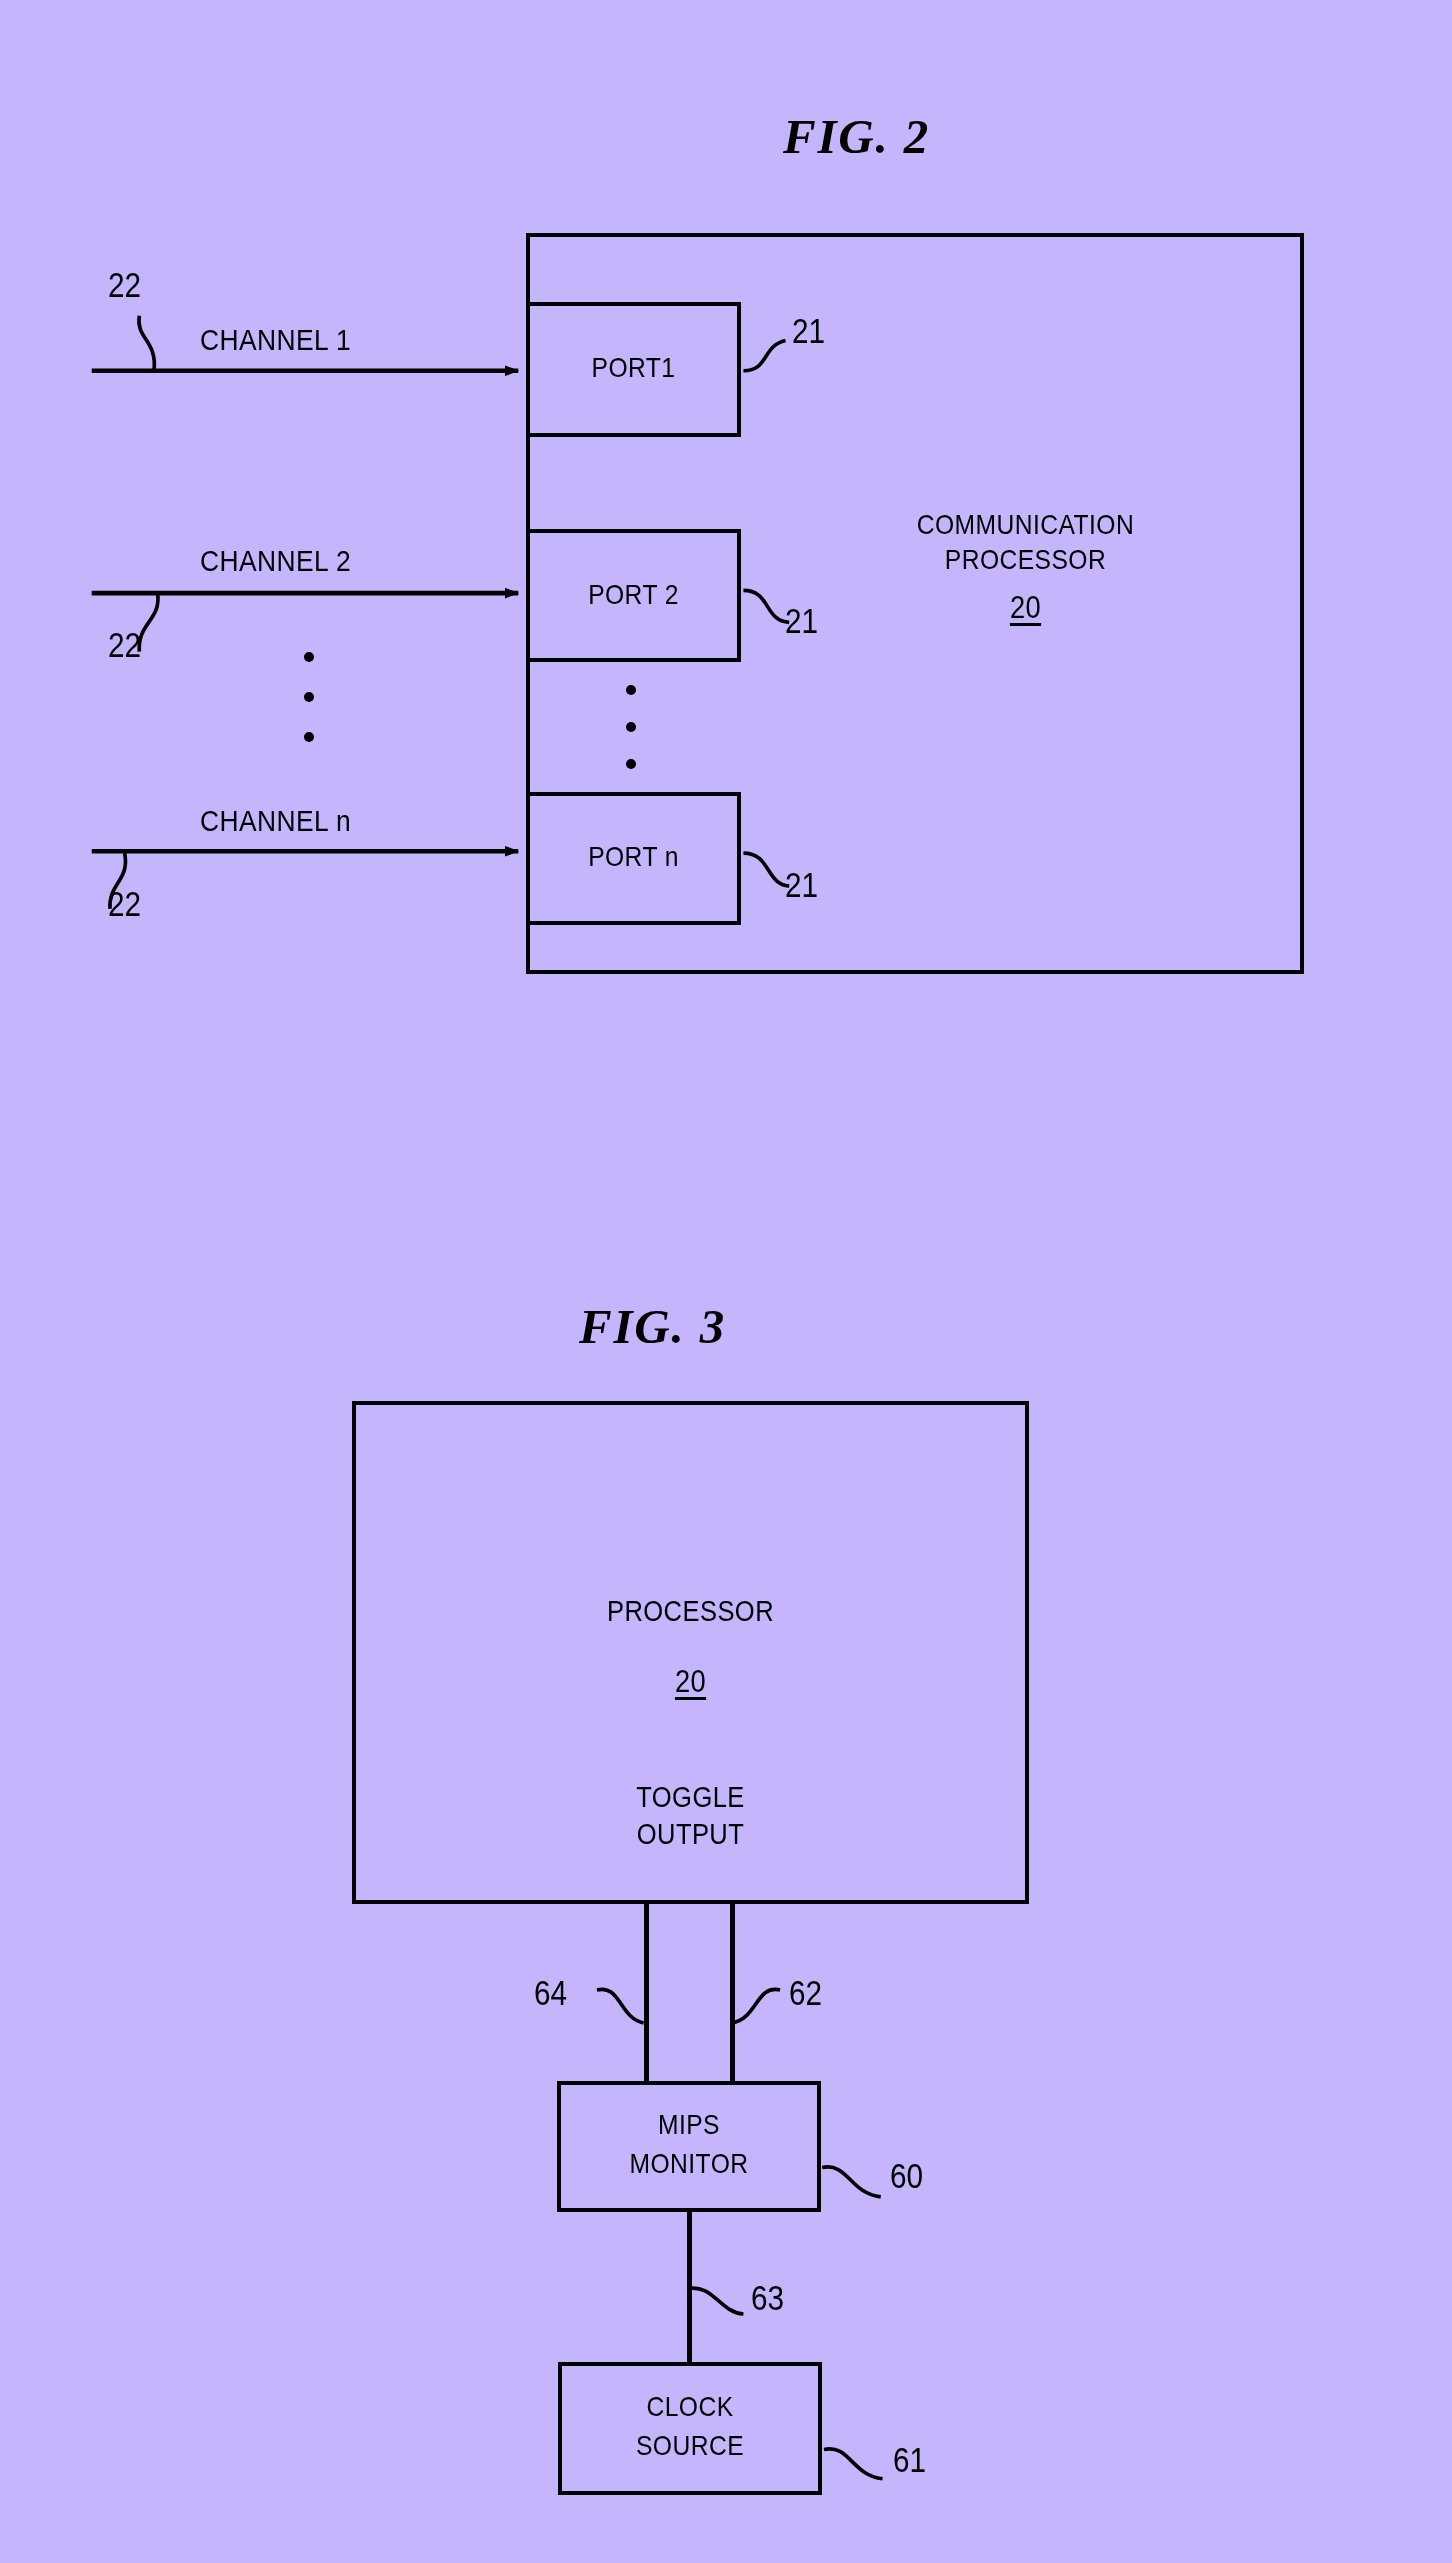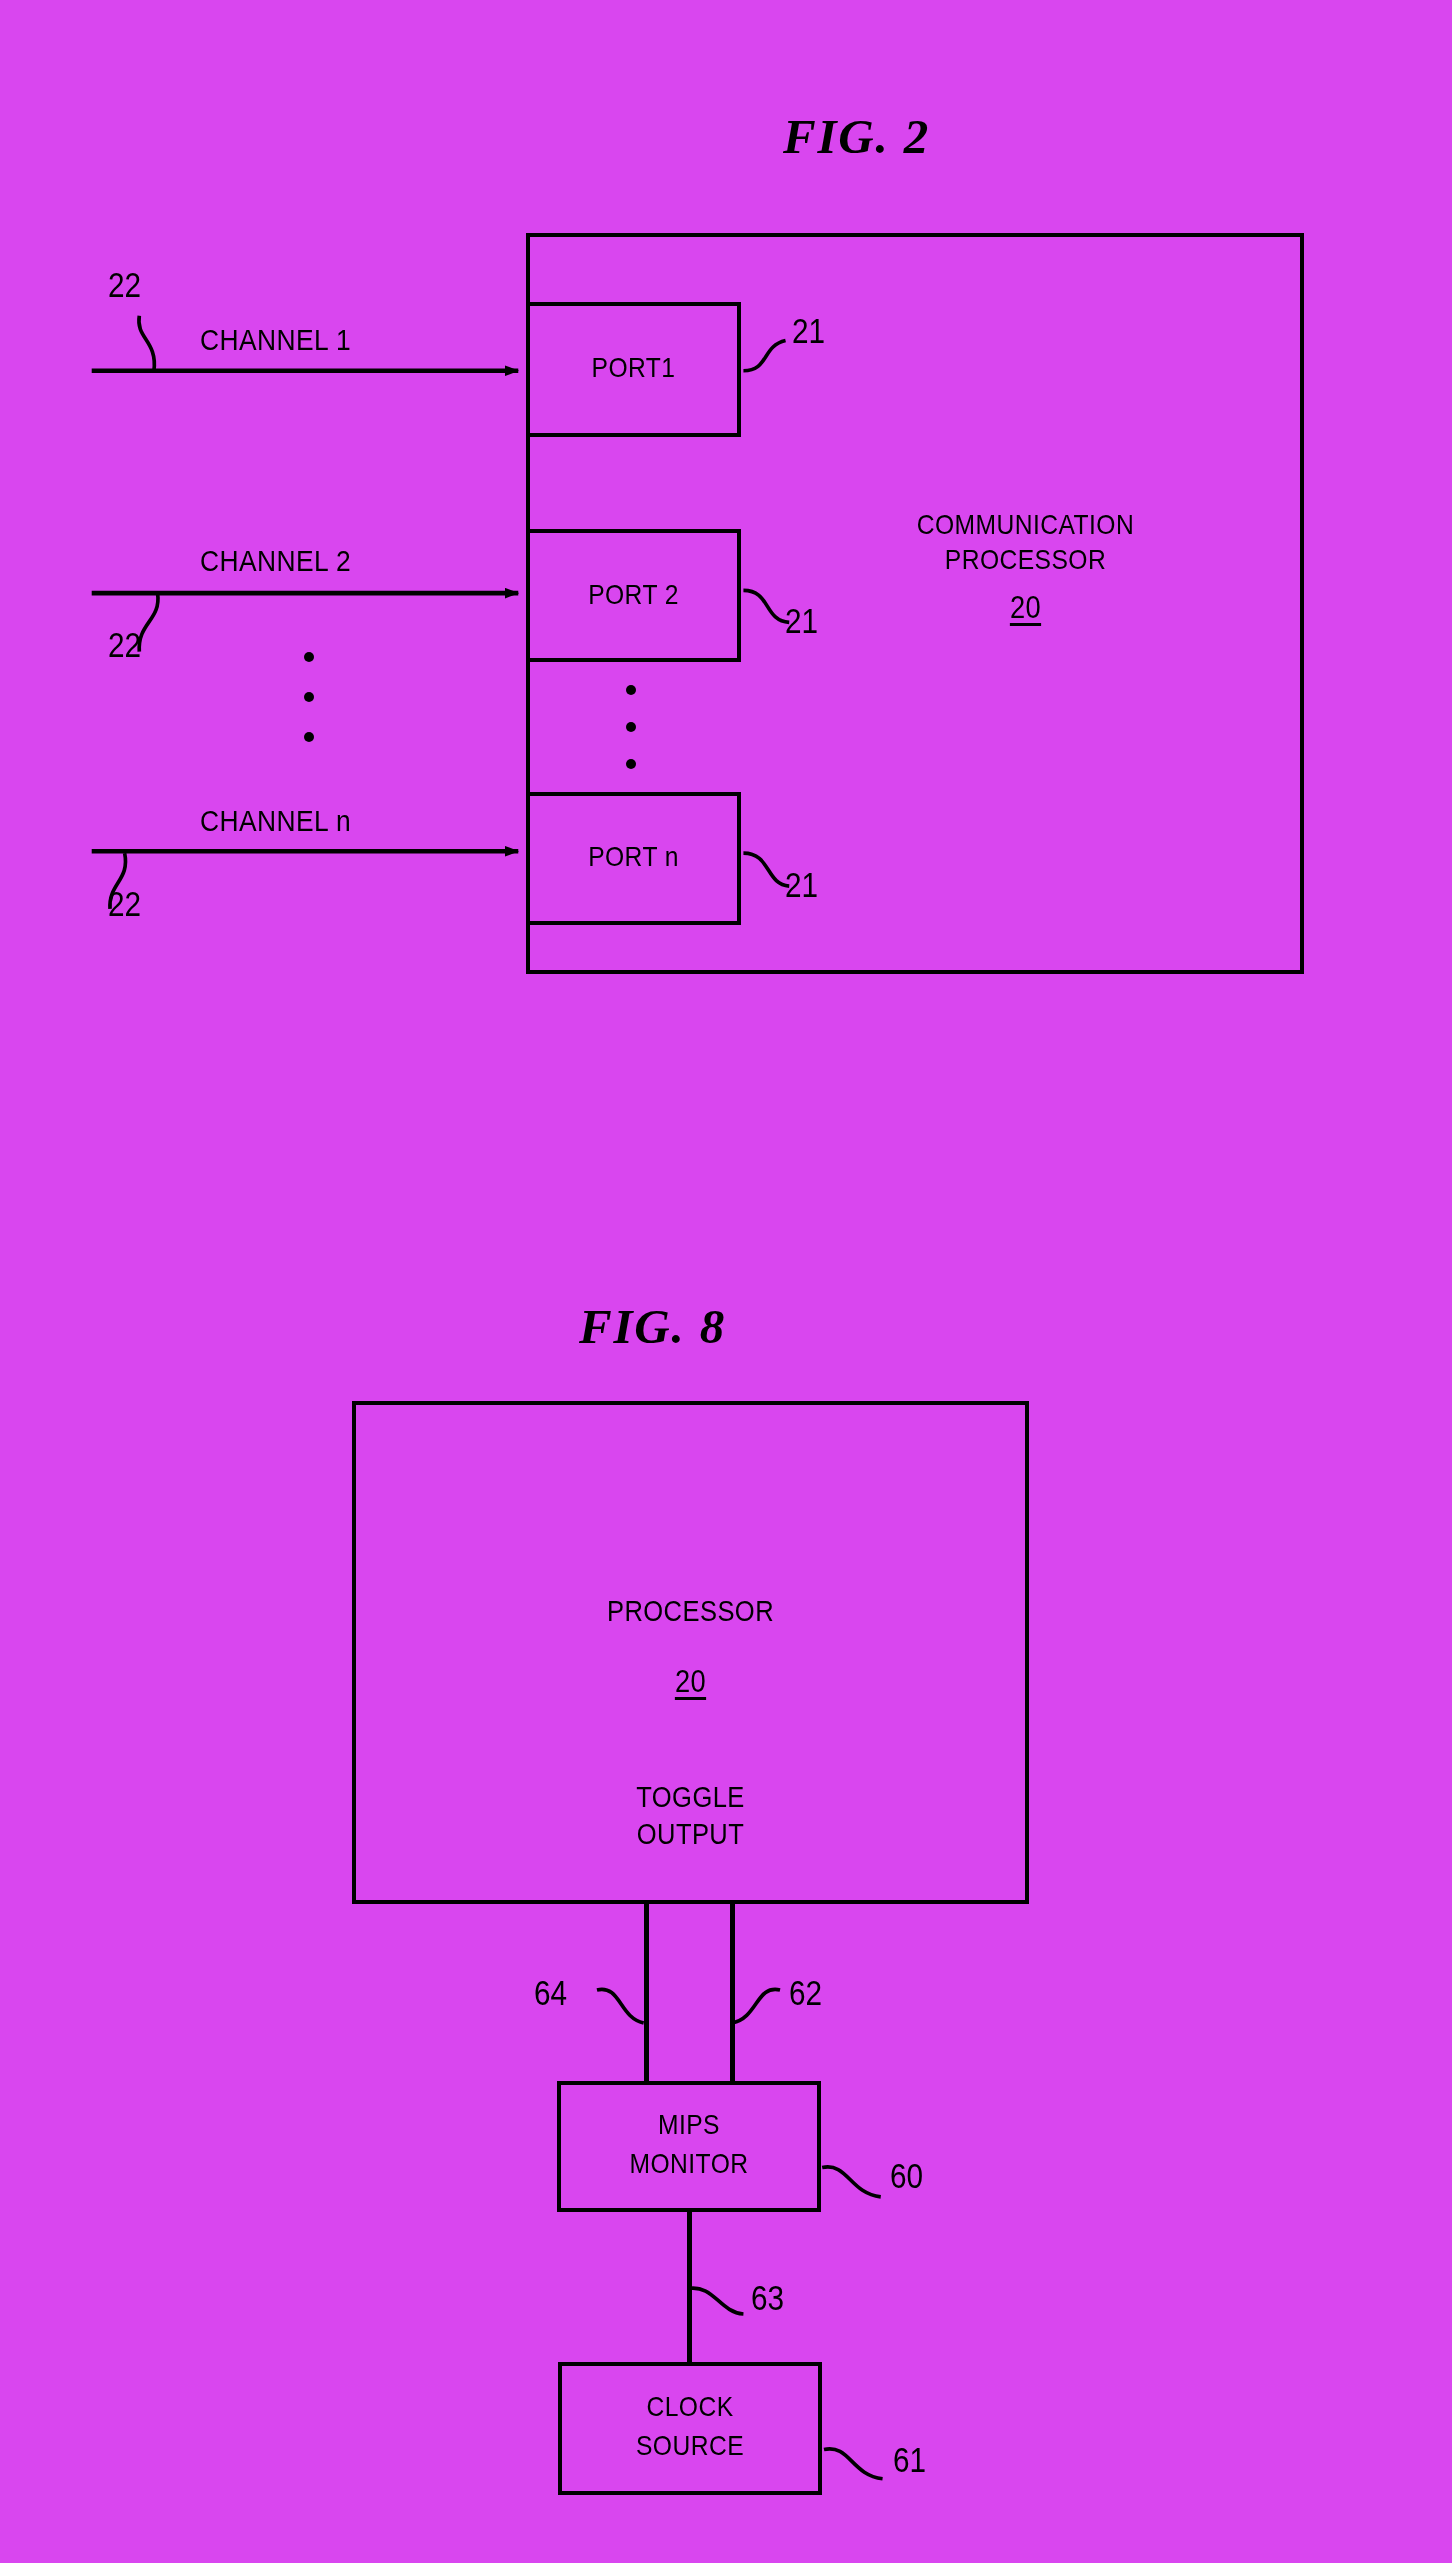--- a/index.html
+++ b/index.html
@@ -4,21 +4,21 @@
 <style>
   html, body {
     margin: 0;
     padding: 0;
     background: #ffffff;
   }
   #page {
     position: relative;
     width: 1453px;
     height: 2563px;
-    background: #d946ef;
+    background: #c4b5fd;
     overflow: hidden;
     font-family: "Liberation Sans", sans-serif;
   }
   .fig-title {
     position: absolute;
     font-family: "Liberation Serif", serif;
     font-style: italic;
     font-weight: bold;
     font-size: 49px;
     color: #000;
@@ -134,21 +134,21 @@
   <div class="chlabel" style="left:200px; top:804px;">CHANNEL n</div>
 
   <div class="refnum" style="left:108px; top:265px;">22</div>
   <div class="refnum" style="left:108px; top:625px;">22</div>
   <div class="refnum" style="left:108px; top:884px;">22</div>
 
   <div class="refnum" style="left:792px; top:311px;">21</div>
   <div class="refnum" style="left:785px; top:601px;">21</div>
   <div class="refnum" style="left:785px; top:865px;">21</div>
 
-  <div class="fig-title" style="left:579px; top:1298px;">FIG. 8</div>
+  <div class="fig-title" style="left:579px; top:1298px;">FIG. 3</div>
 
   <div class="box" style="left:352px; top:1401px; width:677px; height:503px;"></div>
   <div class="boxlabel" style="left:352px; top:1595px; width:677px; font-size:29px;">PROCESSOR</div>
   <div class="boxlabel und" style="left:352px; top:1664px; width:677px; font-size:31px;">20</div>
   <div class="boxlabel multiline" style="left:352px; top:1780px; width:677px; font-size:29px;">TOGGLE</div>
   <div class="boxlabel multiline" style="left:352px; top:1817px; width:677px; font-size:29px;">OUTPUT</div>
 
   <div class="vline" style="left:644px; top:1904px; height:179px;"></div>
   <div class="vline" style="left:730px; top:1904px; height:179px;"></div>
 

